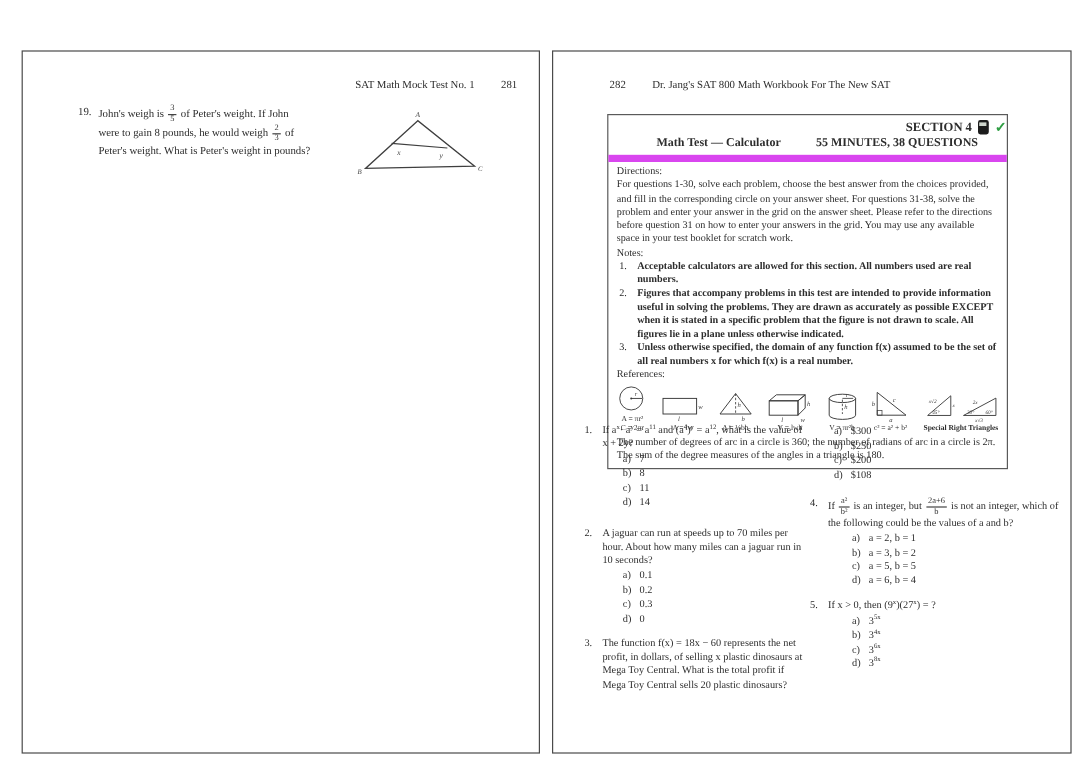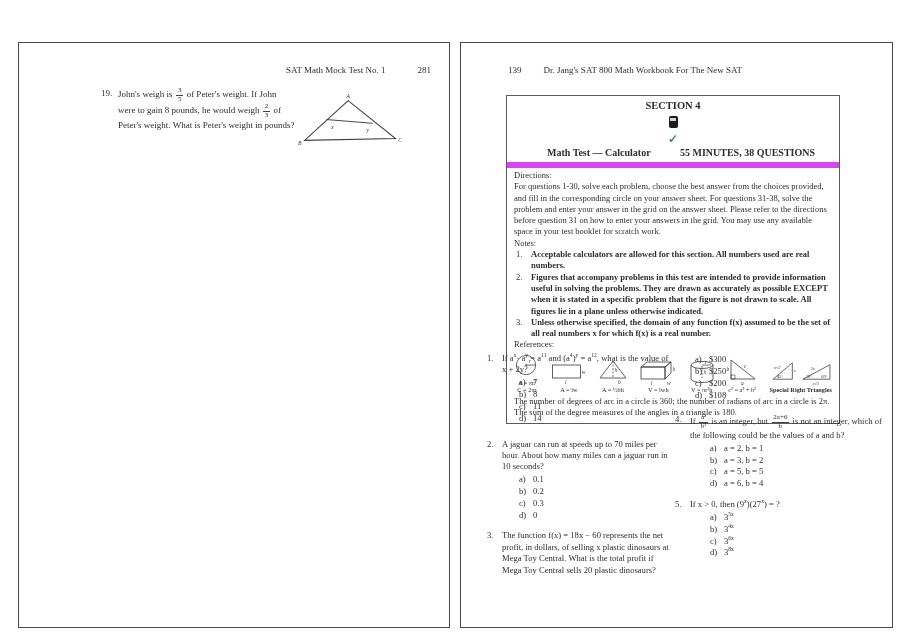--- a/index.html
+++ b/index.html
@@ -6,37 +6,37 @@
   body{
     width:910px;height:644px;background:#ffffff;position:relative;
     font-family:"Liberation Serif","DejaVu Serif",serif;color:#2d2d2d;
     -webkit-font-smoothing:antialiased;
   }
   .page{position:absolute;top:42px;height:586px;background:#fff;border:1px solid #4a4a4a;box-sizing:border-box;}
   #left-page{left:18px;width:432px;}
   #right-page{left:460px;width:433px;}
 
   
-  .lp-header{position:absolute;top:22px;left:0;right:18px;display:flex;justify-content:flex-end;gap:32px;font-size:9px;}
+  .lp-header{position:absolute;top:22px;left:0;right:18px;display:flex;justify-content:flex-end;gap:22px;font-size:9px;}
   .q19{position:absolute;top:44px;left:46px;width:194px;font-size:9px;line-height:1.5;}
-  .hang{display:flex;margin-left:36px;}
+  .hang{display:flex;}
   .hang .qnum{flex-shrink:0;}
   .q19 .qnum{width:17px;}
   .figure20{position:absolute;top:48px;left:276px;width:112px;text-align:center;}
   .q20{position:absolute;top:104px;left:221px;width:202px;font-size:9px;line-height:1.42;}
   .q20 .qnum{width:18px;}
 
   .frac{display:inline-block;text-align:center;vertical-align:-0.55em;line-height:1;font-size:7px;margin:0 1.5px;}
   .frac .fnum{display:block;border-bottom:0.7px solid #444;padding:0 1.5px 0.5px;}
   .frac .fden{display:block;padding-top:0.5px;}
 
   
   .rp-header{position:absolute;top:22px;left:47px;display:flex;gap:22px;font-size:9px;}
   .section-box{position:absolute;top:52px;left:45px;width:334px;border:1px solid #5a5a5a;box-sizing:border-box;background:#fff;}
-  .sb-title-row{display:flex;justify-content:space-between;align-items:center;gap:5px;padding:4px 0 1px;font-weight:bold;font-size:10.5px;flex-direction:column;}
+  .sb-title-row{display:flex;justify-content:flex-end;align-items:center;gap:5px;padding:4px 0 1px;font-weight:bold;font-size:10.5px;}
   .calc-icon{display:inline-block;width:9px;height:12px;background:#1c1c1c;border-radius:2px;position:relative;}
   .calc-icon .screen{position:absolute;top:1.5px;left:1.5px;right:1.5px;height:3px;background:#cfd6cd;}
   .check{color:#2f9e44;font-weight:bold;font-size:12px;line-height:1;}
   .sb-row2{display:flex;justify-content:space-between;padding:1px 24px 4px 40px;font-weight:bold;font-size:10px;border-bottom:6px solid #d946ef;}
   .sb-body{padding:2px 7px 5px;font-size:8.5px;line-height:1.33;}
   .sb-body .b{font-weight:normal;}
   .sb-body p{margin:0;}
   .note-row{display:flex;}
   .note-row .nnum{width:15px;flex-shrink:0;padding-left:2px;}
   .note-row .ntext{flex:1;font-weight:bold;}
@@ -87,21 +87,21 @@
       <text class="lab" x="36" y="40" font-size="6.5">x</text>
       <text class="lab" x="73" y="43" font-size="6.5">y</text>
     </svg>
   </div>
 
 </div>
 
 <div class="page" id="right-page">
 
   <div class="rp-header">
-    <span>139</span>
+    <span>282</span>
     <span>Dr. Jang's SAT 800 Math Workbook For The New SAT</span>
   </div>
 
   <div class="section-box">
     <div class="sb-title-row">
       <span>SECTION 4</span>
       <span class="calc-icon">
           <span class="screen"></span>
         </span>
       <span class="check">✓</span>

